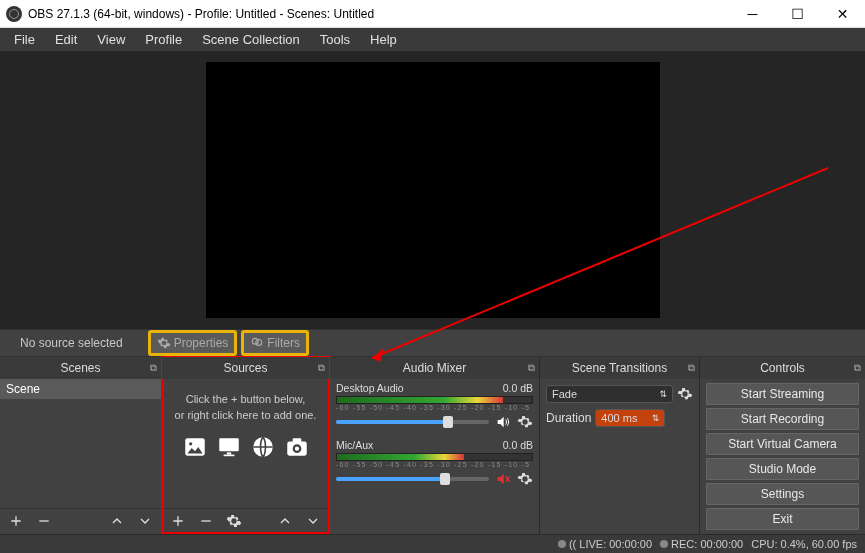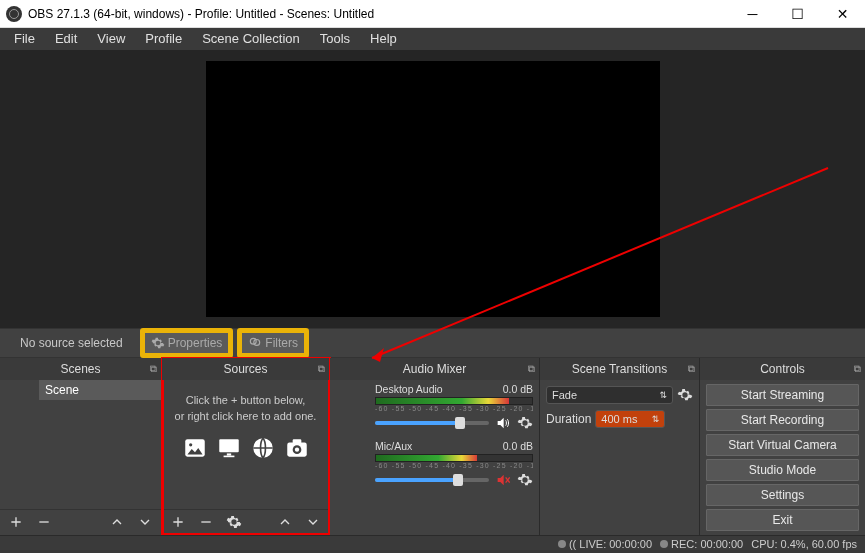--- a/index.html
+++ b/index.html
@@ -11,28 +11,28 @@
 .wincontrols { margin-left: auto; display: flex; }
 .wincontrols div { width: 45px; height: 27px; display:flex; align-items:center; justify-content:center; font-size:14px; }
 
 .menubar { height: 26px; background: #3a3a3a; display: flex; align-items: center; padding: 0 4px; color: #e0e0e0; font-size: 13px; }
 .menubar span { padding: 3px 10px; cursor: default; }
 
 .preview-area { flex: 0 0 278px; background: #252525; display:flex; align-items:center; justify-content:center; }
 .preview { width: 454px; height: 256px; background: #000; }
 
 .toolbar-row { height: 30px; background: #414141; display:flex; align-items:center; color:#c8c8c8; font-size:12px; padding:0 20px; border-top:1px solid #333; border-bottom:1px solid #333;}
-.toolbar-row .tbtn { background:#5a5a5a; border:5px solid #eab308; border-radius:3px; padding:3px 6px; margin-left:4px; display:flex; align-items:center; gap:3px; color:#aaa;}
+.toolbar-row .tbtn { background:#5a5a5a; border:3px solid #eab308; border-radius:3px; padding:3px 6px; margin-left:4px; display:flex; align-items:center; gap:3px; color:#aaa;}
 .toolbar-row .tbtn svg { width:14px; height:14px; }
 
 .docks { flex:1; display:flex; background:#414141; }
 .dock { display:flex; flex-direction:column; border-right:1px solid #2a2a2a; }
 .dock-header { height:22px; background:#3a3a3a; color:#ddd; font-size:12px; display:flex; align-items:center; justify-content:center; position:relative; }
 .dock-header .pop { position:absolute; right:4px; font-size:10px; color:#aaa; }
-.dock-body { flex:1; background:#414141; color:#ccc; font-size:12px;padding-left:39px; }
+.dock-body { flex:1; background:#414141; color:#ccc; font-size:12px; }
 .dock-toolbar { height:26px; background:#414141; border-top:1px solid #333; display:flex; align-items:center; gap:8px; padding:0 6px; }
 .ico-btn { width:20px; height:20px; display:flex; align-items:center; justify-content:center; color:#ddd; cursor:pointer;}
 .ico-btn svg { width:16px; height:16px; }
 
 .scenes { width:162px; }
 .scene-item { background:#5a5a5a; padding:3px 6px; color:#fff; font-size:12px;}
 .sources { width:168px; outline:3px solid #e00; outline-offset:-2px; }
 .sources .dock-body { text-align:center; padding:12px 8px; font-size:11px; line-height:1.5; }
 .sources .icons-row { display:flex; justify-content:center; gap:8px; margin-top:10px; }
 .sources .icons-row svg { width:26px; height:26px; fill:#fff; }

